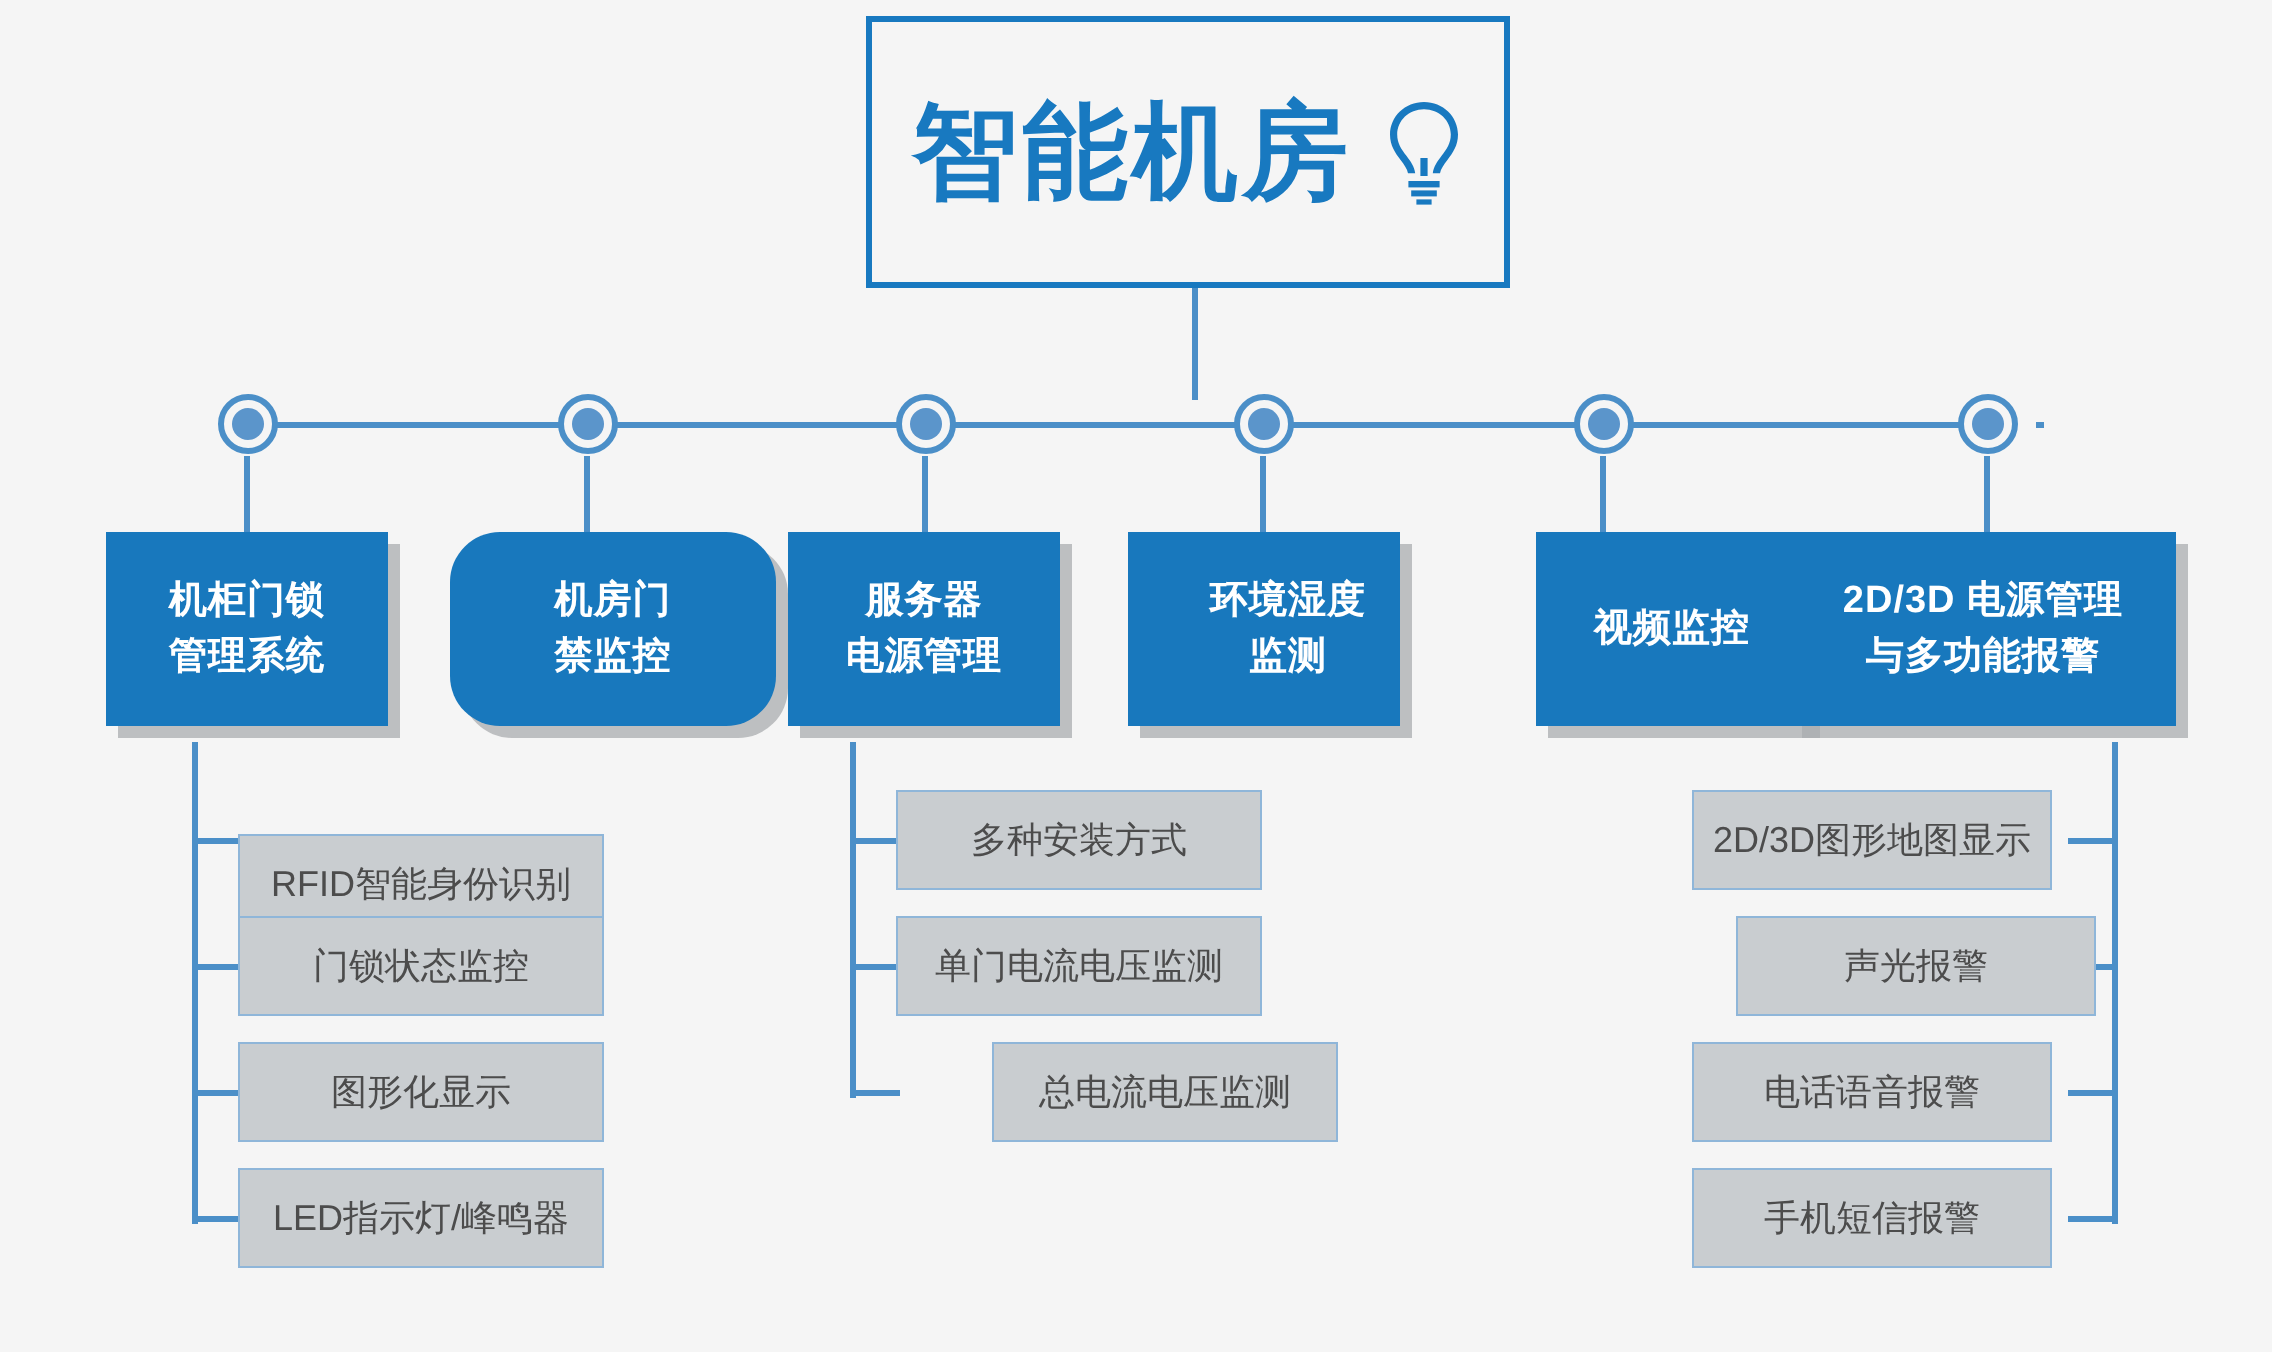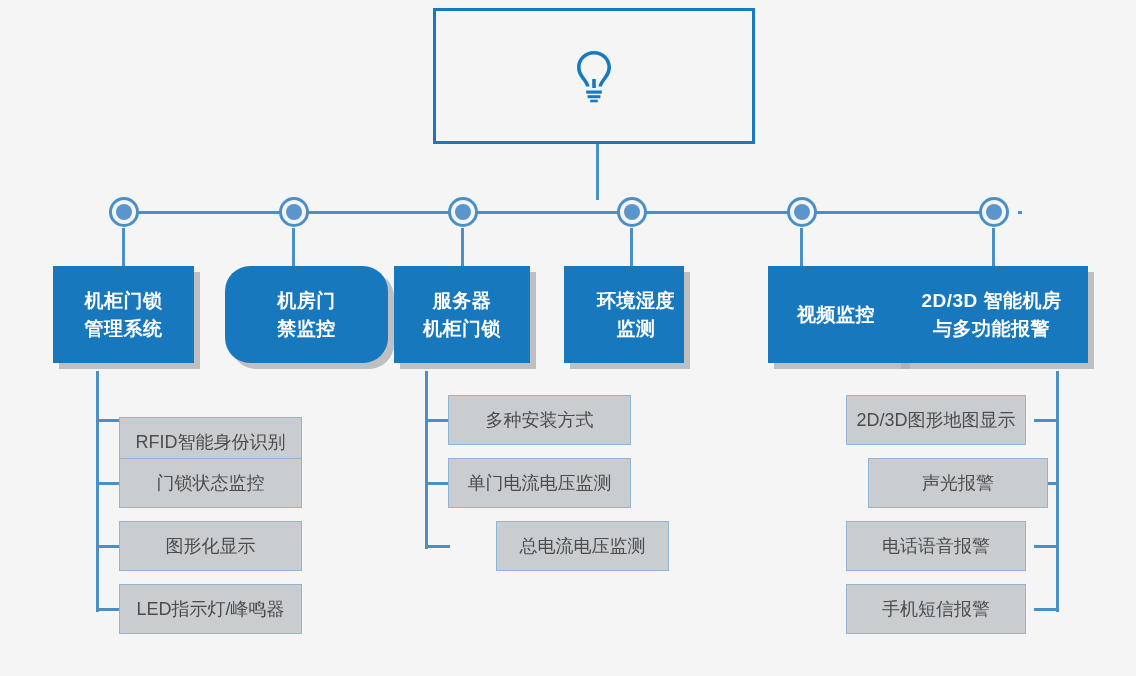--- a/index.html
+++ b/index.html
@@ -165,20 +165,21 @@
     background: #4b8fc8;
   }
 </style>
 </head>
 <body>
 
 <div id="diagram">
 
   <div class="title-box"></div>
   <div class="title-inner">
+    <span class="title-text">智能机房</span>
     <span class="bulb-icon">
       <svg viewBox="0 0 40 54" width="40" height="54" aria-hidden="true">
         <path d="M20 2 C10.5 2 3 9.3 3 18.3 c0 5.6 2.7 9.3 5.3 12.7 c1.9 2.5 3.3 4.5 3.7 6.6 h3.6 c-0.4-3.2-2.2-5.8-4.4-8.7 C8.8 25.8 6.6 22.8 6.6 18.3 C6.6 11.2 12.5 5.6 20 5.6 s13.4 5.6 13.4 12.7 c0 4.5-2.2 7.5-4.6 10.6 c-2.2 2.9-4 5.5-4.4 8.7 h3.6 c0.4-2.1 1.8-4.1 3.7-6.6 C34.3 27.6 37 23.9 37 18.3 C37 9.3 29.5 2 20 2 Z" fill="#1879c0"></path>
         <rect x="18.2" y="30" width="3.6" height="9" fill="#1879c0"></rect>
         <rect x="12.2" y="41.5" width="15.6" height="3.2" fill="#1879c0"></rect>
         <rect x="13.6" y="46.2" width="12.8" height="3.0" fill="#1879c0"></rect>
         <rect x="16.2" y="50.7" width="7.6" height="2.6" fill="#1879c0"></rect>
       </svg>
     </span>
   </div>
@@ -205,31 +206,31 @@
       <div class="cat-box" style="left: 53px; width: 141px;">
         <div class="cat-label">机柜门锁
 管理系统</div>
       </div>
       <div class="cat-box" style="left: 225px; width: 163px; border-radius: 25px;">
         <div class="cat-label">机房门
 禁监控</div>
       </div>
       <div class="cat-box" style="left: 394px; width: 136px;">
         <div class="cat-label">服务器
-机柜门锁</div>
-      </div>
-      <div class="cat-box" style="left: 564px; width: 120px; padding-left: 24px;">
+电源管理</div>
+      </div>
+      <div class="cat-box" style="left: 564px; width: 136px; padding-left: 24px;">
         <div class="cat-label">环境湿度
 监测</div>
       </div>
       <div class="cat-box" style="left: 768px; width: 136px;">
         <div class="cat-label">视频监控</div>
       </div>
       <div class="cat-box" style="left: 895px; width: 193px;">
-        <div class="cat-label">2D/3D 智能机房
+        <div class="cat-label">2D/3D 电源管理
 与多功能报警</div>
       </div>
     </div>
   <div id="subs-layer">
       <div class="spine" style="left: 96px; top: 371px; height: 241px;"></div>
       <div class="stub" style="top: 419px; left: 99px;"></div>
       <div class="sub-box" style="left: 119px; top: 417px; width: 183px; align-items: center;">
         <span class="sub-label">RFID智能身份识别</span>
       </div>
       <div class="stub" style="top: 482px; left: 99px;"></div>

